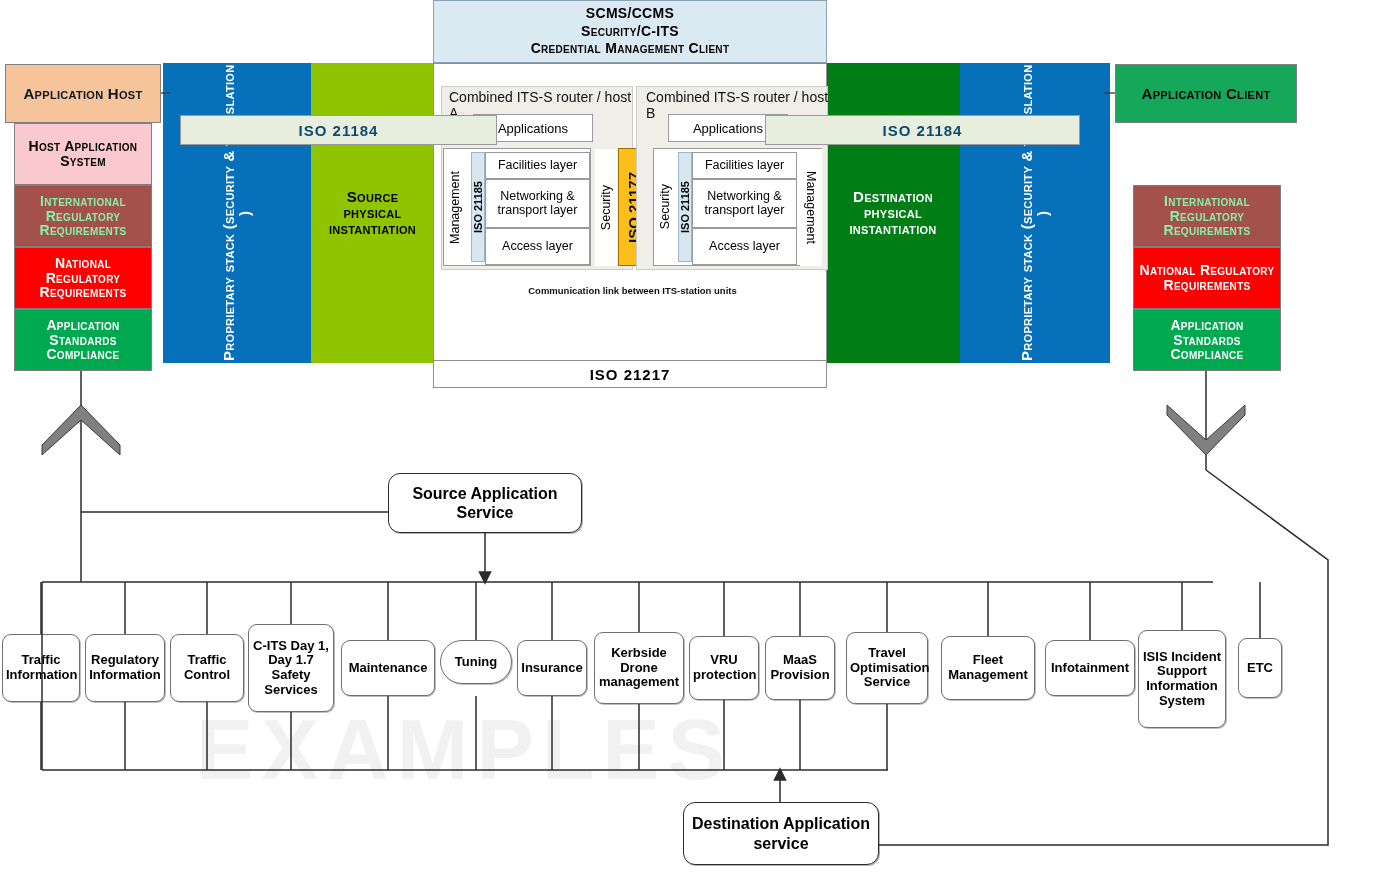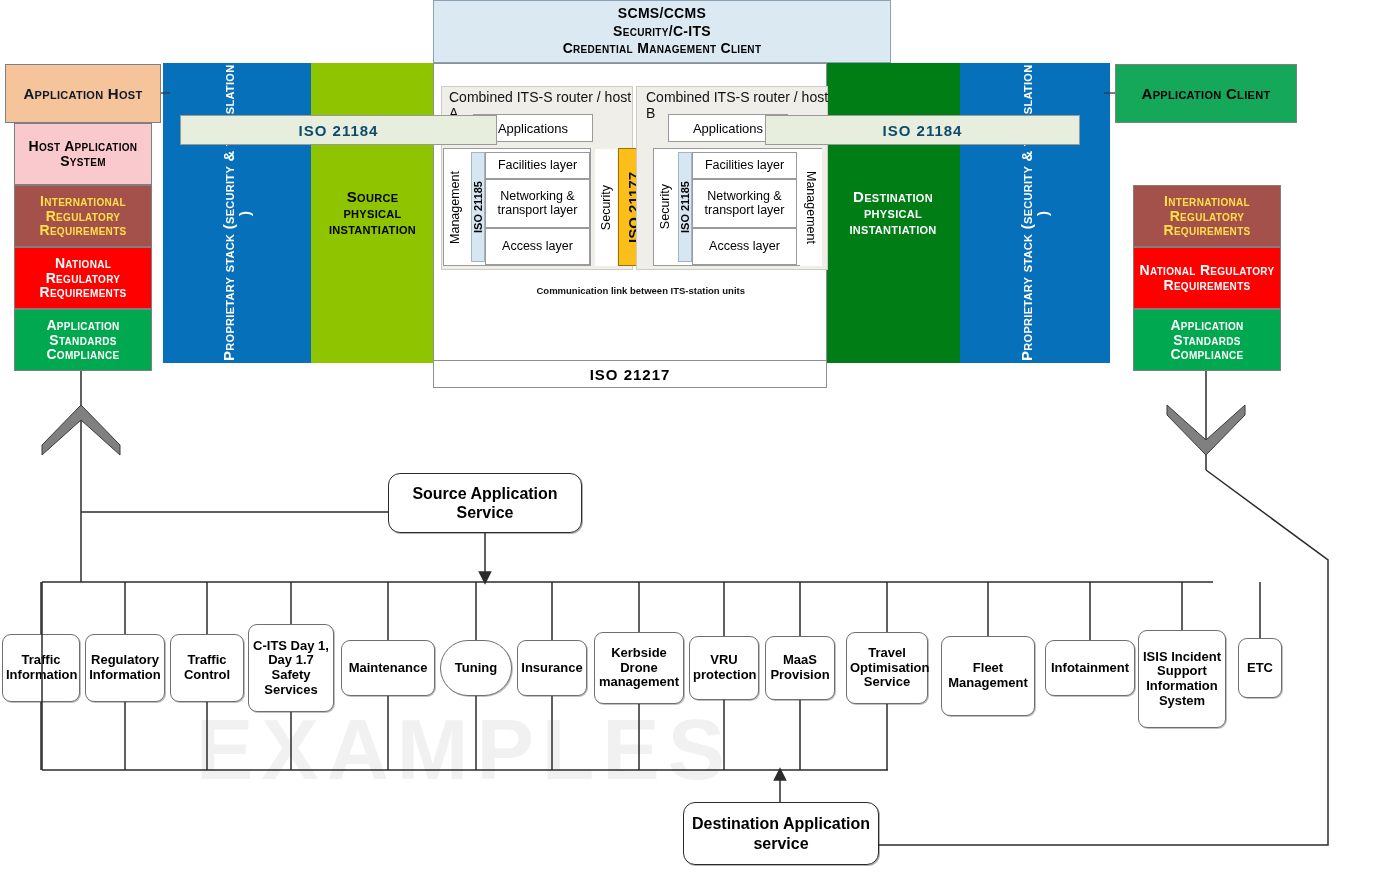--- a/index.html
+++ b/index.html
@@ -8,21 +8,21 @@
   #stage{position:absolute;left:0;top:0;width:1381px;height:874px;}
   .abs{position:absolute;box-sizing:border-box;}
 
   
   .blk{display:flex;align-items:center;justify-content:center;text-align:center;
        border:1px solid #7f7f7f;line-height:1.05;}
   .smallcaps{font-variant:small-caps;font-weight:bold;letter-spacing:.3px;}
 
   .c-host      {background:#f5c49a;color:#0f172a;}
   .c-hostapp   {background:#f9c9cd;color:#000000;}
-  .c-intl      {background:#a5514b;color:#fde047;}
+  .c-intl      {background:#a5514b;color:#86efac;}
   .c-natl      {background:#fe0000;color:#fff;}
   .c-compl     {background:#00a94f;color:#fff;}
   .c-client    {background:#16a85a;color:#000;}
   .c-appsys    {background:#cdf3a3;color:#000;}
   .c-blue      {background:#0770bb;color:#fff;border:none;}
   .c-lgreen    {background:#8ec400;color:#000;border:none;}
   .c-dgreen    {background:#007d15;color:#fff;border:none;}
 
   .vtext{writing-mode:vertical-rl;}
   .vtext.up{transform:rotate(180deg);}
@@ -117,21 +117,21 @@
   <div class="abs blk c-intl smallcaps" style="left:1133px;top:185px;width:148px;height:62px;font-size:14px;">
     <span style="width:142px;">International Regulatory Requirements</span>
   </div>
   <div class="abs blk c-natl smallcaps" style="left:1133px;top:247px;width:148px;height:62px;font-size:14px;">
     <span style="width:142px;">National Regulatory Requirements</span>
   </div>
   <div class="abs blk c-compl smallcaps" style="left:1133px;top:309px;width:148px;height:62px;font-size:14px;">
     <span style="width:142px;">Application Standards Compliance</span>
   </div>
 
-  <div class="abs" id="scms" style="left:433px;top:0px;width:458px;height:63px;">
+  <div class="abs" id="scms" style="left:433px;top:0px;width:394px;height:63px;">
     <div class="smallcaps">SCMS/CCMS</div>
     <div class="smallcaps">Security/C-ITS</div>
     <div class="smallcaps">Credential Management Client</div>
   </div>
 
   <div class="abs" id="itsouter" style="left:433px;top:63px;width:394px;height:325px;"></div>
 
   <div class="abs routerpanel" style="left:441px;top:86px;width:192px;height:184px;"></div>
   <div class="abs routertitle" style="left:443px;top:89px;width:190px;height:18px;">Combined ITS-S router / host A</div>
   <div class="abs appsbox" style="left:473px;top:114px;width:120px;height:28px;">Applications</div>
@@ -163,21 +163,21 @@
   <div class="abs iso21185" style="left:678px;top:152px;width:14px;height:110px;">
     <span class="vtext up" style="font-size:11px;">ISO 21185</span>
   </div>
   <div class="abs layerbox" style="left:692px;top:152px;width:105px;height:27px;">Facilities layer</div>
   <div class="abs layerbox" style="left:692px;top:179px;width:105px;height:49px;">Networking &amp; transport layer</div>
   <div class="abs layerbox" style="left:692px;top:228px;width:105px;height:37px;">Access layer</div>
   <div class="abs sidelabel" style="left:800px;top:149px;width:22px;height:117px;border:none;">
     <span class="vtext">Management</span>
   </div>
 
-  <div class="abs" id="commlink" style="left:520px;top:285px;width:225px;text-align:right;">Communication link between ITS-station units</div>
+  <div class="abs" id="commlink" style="left:520px;top:285px;width:225px;">Communication link between ITS-station units</div>
 
   <div class="abs" id="iso21217" style="left:433px;top:360px;width:394px;height:28px;">ISO 21217</div>
 
   <div class="abs isobar" style="left:180px;top:115px;width:317px;height:30px;">ISO 21184</div>
   <div class="abs isobar" style="left:765px;top:115px;width:315px;height:30px;">ISO 21184</div>
 
   <div class="abs svcbox" style="left:388px;top:473px;width:194px;height:60px;">
     <span style="width:180px;">Source Application Service</span>
   </div>
   <div class="abs svcbox" style="left:683px;top:802px;width:196px;height:63px;">
@@ -193,39 +193,39 @@
       </div>
       <div class="abs rbox" style="left: 170px; top: 634px; width: 74px; height: 68px;">
         <span style="width: 66px;">Traffic Control</span>
       </div>
       <div class="abs rbox" style="left: 248px; top: 624px; width: 86px; height: 88px;">
         <span style="width: 78px;">C-ITS Day 1, Day 1.7 Safety Services</span>
       </div>
       <div class="abs rbox" style="left: 341px; top: 640px; width: 94px; height: 56px;">
         <span style="width: 86px;">Maintenance</span>
       </div>
-      <div class="abs rbox" style="left: 440px; top: 640px; width: 72px; height: 56px; border-radius: 28px;">
+      <div class="abs rbox" style="left: 440px; top: 640px; width: 72px; height: 44px; border-radius: 28px;">
         <span style="width: 64px;">Tuning</span>
       </div>
       <div class="abs rbox" style="left: 517px; top: 640px; width: 70px; height: 56px;">
         <span style="width: 62px;">Insurance</span>
       </div>
       <div class="abs rbox" style="left: 594px; top: 632px; width: 90px; height: 72px;">
         <span style="width: 82px;">Kerbside Drone management</span>
       </div>
       <div class="abs rbox" style="left: 689px; top: 636px; width: 70px; height: 64px;">
         <span style="width: 62px;">VRU protection</span>
       </div>
       <div class="abs rbox" style="left: 765px; top: 636px; width: 70px; height: 64px;">
         <span style="width: 62px;">MaaS Provision</span>
       </div>
       <div class="abs rbox" style="left: 846px; top: 632px; width: 82px; height: 72px;">
         <span style="width: 74px;">Travel Optimisation Service</span>
       </div>
-      <div class="abs rbox" style="left: 941px; top: 636px; width: 94px; height: 80px;">
+      <div class="abs rbox" style="left: 941px; top: 636px; width: 94px; height: 64px;">
         <span style="width: 86px;">Fleet Management</span>
       </div>
       <div class="abs rbox" style="left: 1045px; top: 640px; width: 90px; height: 56px;">
         <span style="width: 82px;">Infotainment</span>
       </div>
       <div class="abs rbox" style="left: 1138px; top: 630px; width: 88px; height: 98px;">
         <span style="width: 80px;">ISIS Incident Support Information System</span>
       </div>
       <div class="abs rbox" style="left: 1238px; top: 638px; width: 44px; height: 60px;">
         <span style="width: 36px;">ETC</span>

